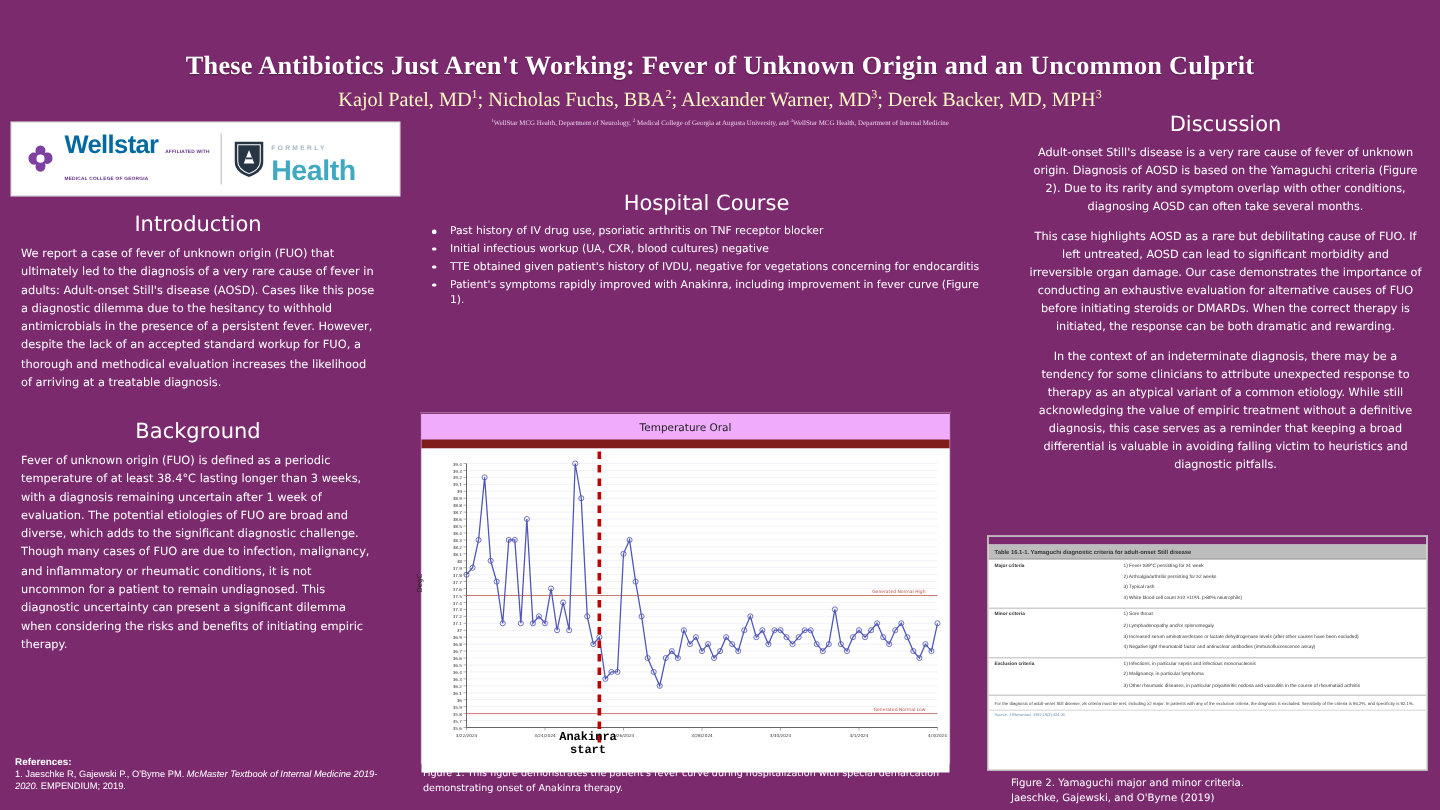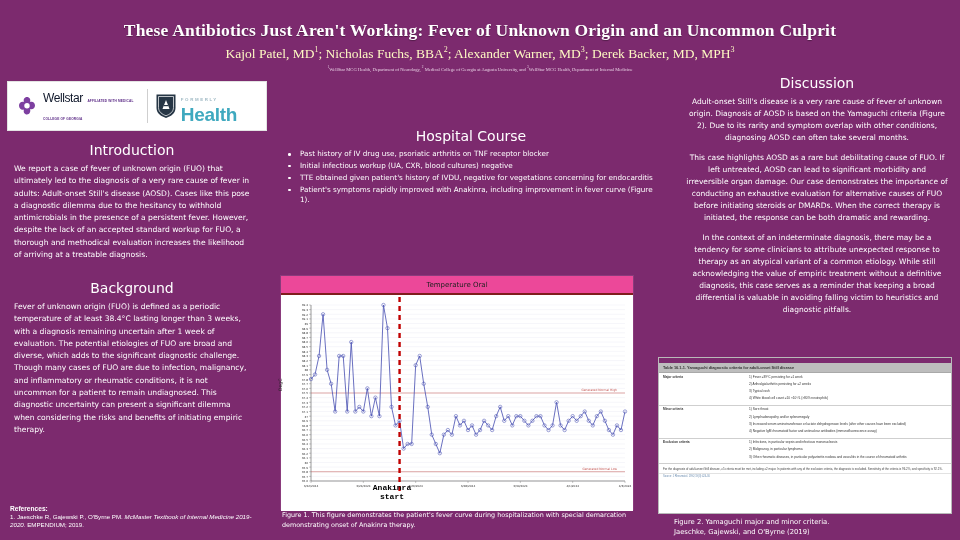--- a/index.html
+++ b/index.html
@@ -10,21 +10,21 @@
     color:#ffffff;
     position:relative;
   }
   .poster{position:absolute;inset:0;background:#7C2A6E;}
 
   
   .header{position:absolute;left:0;top:0;width:960px;height:78px;text-align:center;}
   .poster-title{
     font-family:"Liberation Serif", serif;
     font-size:17.5px;font-weight:bold;letter-spacing:0.2px;
-    margin:0;padding-top:21px;line-height:1.1;color:#ffffff;
+    margin:0;padding-top:34px;line-height:1.1;color:#ffffff;
     text-shadow:0 1px 1px rgba(0,0,0,.35);
   }
   .authors{
     font-family:"Liberation Serif", serif;
     font-size:13.5px;margin:0;padding-top:6px;line-height:1.1;color:#fef9c3;
   }
   .authors sup{font-size:8px;}
   .affil{
     font-family:"Liberation Serif", serif;
     font-size:4.6px;margin:0;padding-top:4px;line-height:1.1;color:#e7cfe3;
@@ -38,21 +38,21 @@
 
   
   .logobar{
     position:absolute;left:8px;top:4px;width:258px;height:48px;
     background:#ffffff;display:flex;align-items:center;
     box-shadow:0 0 0 1px #e3e3e3;
   }
   .logo-wellstar{display:flex;align-items:center;padding-left:8px;width:138px;}
   .pinwheel{width:22px;height:22px;position:relative;flex:0 0 22px;}
   .wellstar-text{margin-left:5px;}
-  .wellstar-word{font-size:12px;font-weight:normal;color:#0f172a;letter-spacing:-0.4px;line-height:1;}
+  .wellstar-word{font-size:17px;font-weight:bold;color:#0369a1;letter-spacing:-0.4px;line-height:1;}
   .wellstar-sub{font-size:3.2px;font-weight:bold;color:#5b2a86;letter-spacing:0.15px;margin-top:4px;line-height:1;}
   .logo-div{width:1px;height:34px;background:#cfcfcf;margin:0 7px;}
   .logo-health{display:flex;align-items:center;}
   .shield{width:22px;height:26px;flex:0 0 22px;}
   .health-text{margin-left:4px;}
   .formerly{font-size:4.4px;font-weight:bold;letter-spacing:1.6px;color:#9fb9c4;line-height:1;}
   .health-word{font-size:19px;font-weight:bold;color:#3fa9bf;line-height:1;margin-top:1px;letter-spacing:-0.3px;}
 
   
   .sec-title{
@@ -83,21 +83,21 @@
     content:"";position:absolute;left:10px;top:4px;width:2.5px;height:2.5px;
     background:#ffffff;border-radius:50%;
   }
 
   
   .chart-frame{
     position:absolute;left:8px;top:149px;width:352px;height:233px;
     background:#ffffff;border:1px solid #8a3b7c;
   }
   .chart-titlebar{
-    height:17px;background:#ec4899;border-bottom:2px solid #7f1d1d;
+    height:17px;background:#f0abfc;border-bottom:6px solid #7f1d1d;
     display:flex;align-items:center;justify-content:center;text-align:right;
   }
   .chart-titlebar span{font-size:7px;color:#222;font-family:"DejaVu Sans", sans-serif;}
   .chart-area{position:relative;width:352px;height:216px;background:#fff;}
   .chart-svg{position:absolute;left:0;top:0;}
   .anakinra-label{
     position:absolute;left:65px;top:188px;width:92px;text-align:center;
     font-size:8px;font-weight:bold;color:#000;line-height:1.15;
     font-family:Liberation Mono, monospace;z-index:5;
   }

